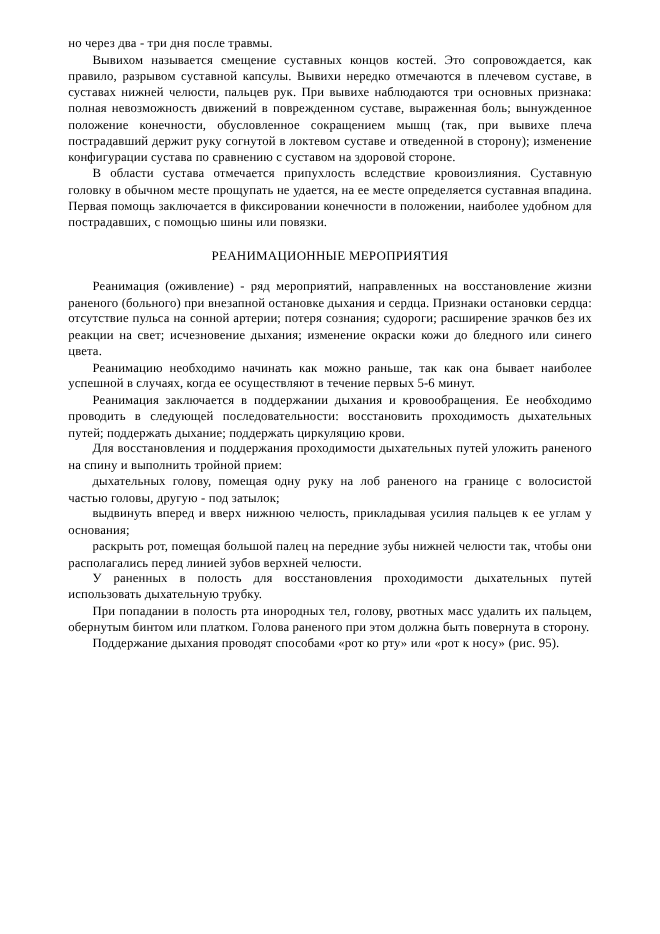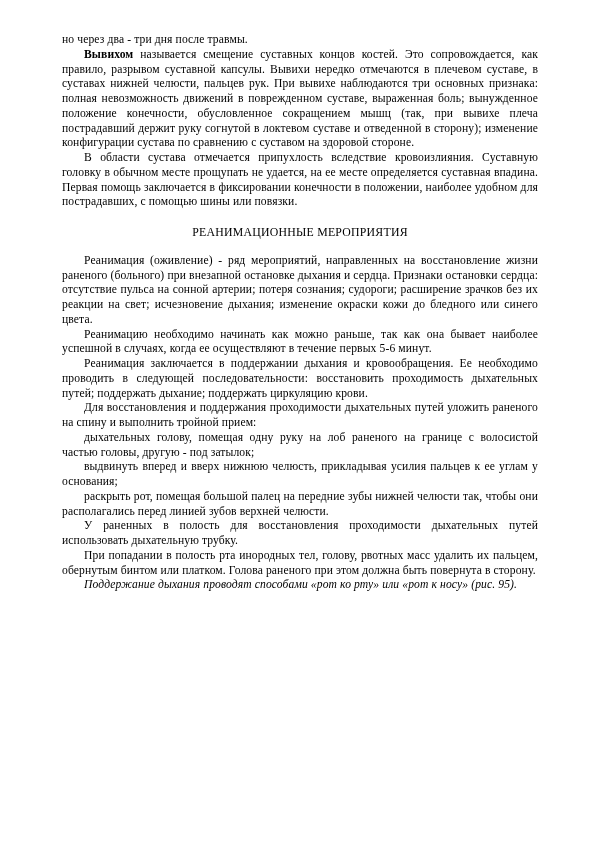--- a/index.html
+++ b/index.html
@@ -35,34 +35,33 @@
     text-indent: 22px;
     hyphens: manual;
     -webkit-hyphens: manual;
     letter-spacing: 0.01em;
   }
   p.para.noindent {
     text-indent: 0;
   }
   p.para:last-child {
     margin-bottom: 0;
-    font-style: italic;
   }
   h2.section-heading {
     margin: 0;
     font-size: 11.8px;
     line-height: 14.75px;
     font-weight: normal;
     text-align: center;
     letter-spacing: 0.02em;
     padding-top: 14.5px;
     padding-bottom: 14.5px;
   }
   .bold-lead {
-    font-weight: bold;
+    font-weight: normal;
   }
 </style>
 </head>
 <body>
 
 <div id="page">
   <div id="content">
       <p class="para noindent">но через два - три дня после травмы.</p>
       <p class="para"><span class="bold-lead">Вывихом</span><span> называется смещение суставных концов костей. Это сопровождается, как правило, разрывом суставной капсулы. Вывихи нередко отмечаются в плечевом суставе, в суставах нижней челюсти, пальцев рук. При вывихе наблюдаются три основных признака: полная невозможность движений в поврежденном суставе, выраженная боль; вынужденное положение конечности, обусловленное сокращением мышц (так, при вывихе плеча пострадавший держит руку согнутой в локтевом суставе и отведенной в сторону); изменение конфигурации сустава по сравнению с суставом на здоровой стороне.</span></p>
       <p class="para">В области сустава отмечается припухлость вследствие кровоизлияния. Суставную головку в обычном месте прощупать не удается, на ее месте определяется суставная впадина. Первая помощь заключается в фиксировании конечности в положении, наиболее удобном для пострадавших, с помощью шины или повязки.</p>

